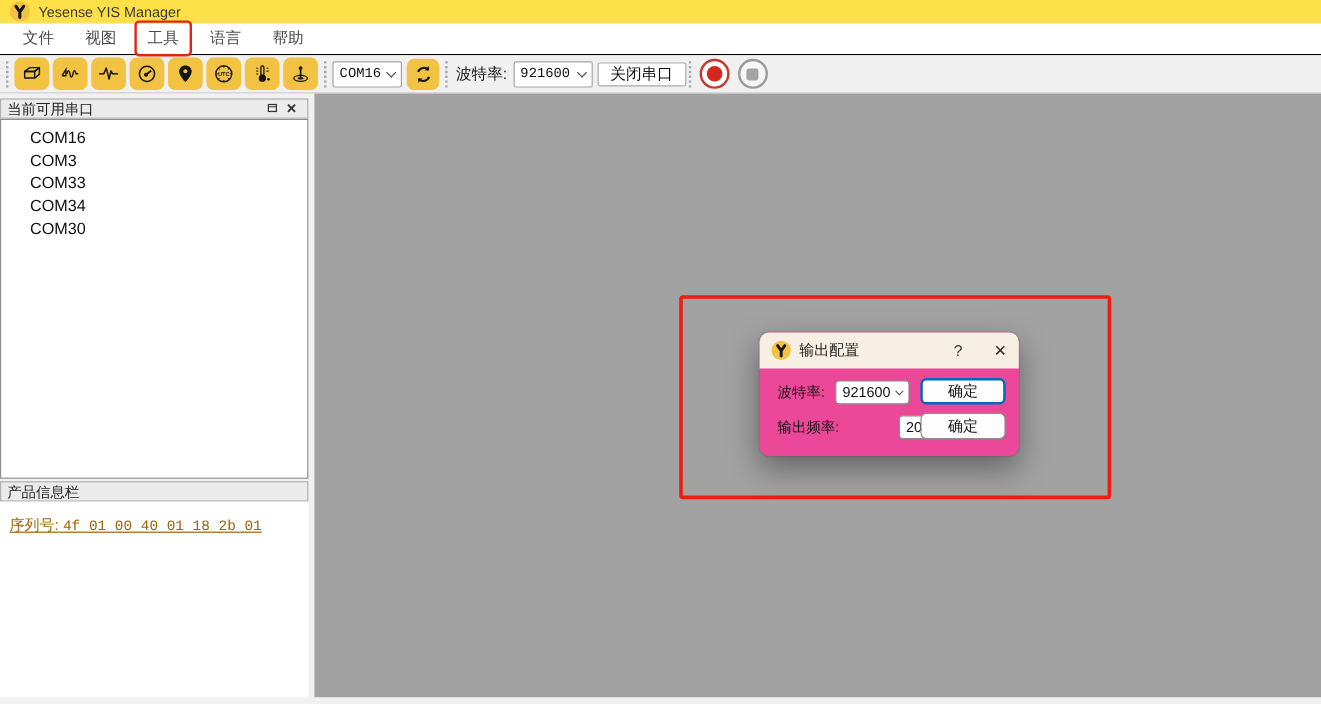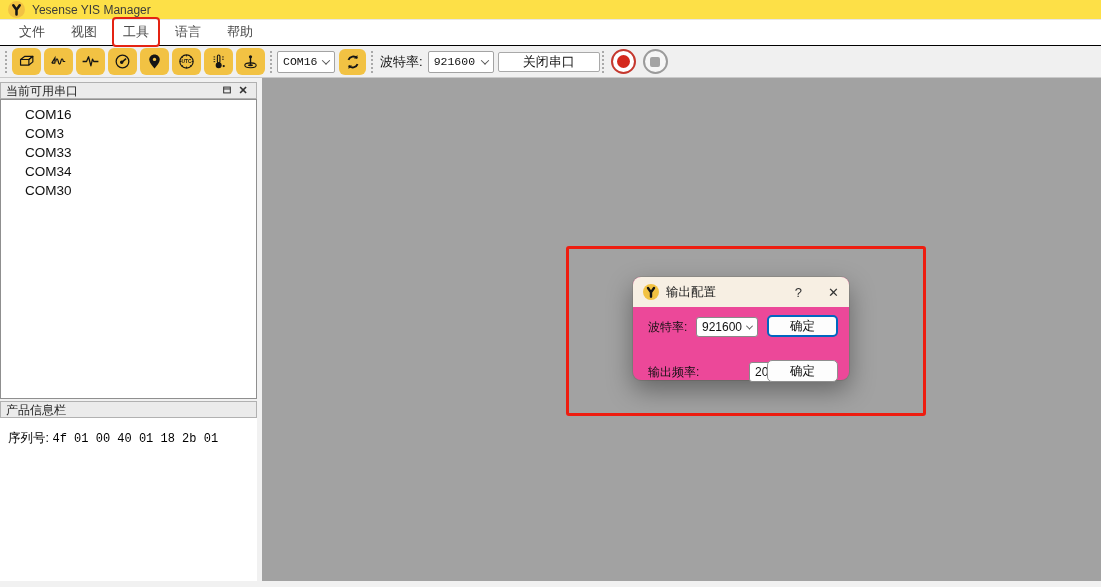--- a/index.html
+++ b/index.html
@@ -19,59 +19,59 @@
 
   
   .toolbar { height:32px; background:#f0f0f0; display:flex; align-items:center; padding-left:3px; border-bottom:1px solid #c9c9c9; }
   .tb-handle { height:22px; border-left:2px dotted #a9a9a9; margin:0 5px 0 2px; }
   .tb-icon-btn { width:29px; height:27px; border-radius:6px; background:#F2C243; display:flex; align-items:center; justify-content:center; margin-right:3px; }
   .tb-icon-btn svg { display:block; }
   .combo { background:#fff; border:1px solid #a3a3a3; border-radius:2px; height:22px; display:flex; align-items:center; justify-content:space-between; padding:0 5px; font-size:11.5px; color:#111; }
   .combo .chev { width:6px; height:6px; border-right:1.5px solid #555; border-bottom:1.5px solid #555; transform:rotate(45deg) translate(-1px,-1px); margin-left:5px; }
   .combo.mono { font-family:"Liberation Mono",monospace; }
   .tb-label { font-size:13px; color:#111; margin:0 5px 0 2px; }
-  .tb-btn { height:20px; background:#fff; border:1px solid #a9a9a9; border-radius:2px; font-size:13px; color:#111; display:flex; align-items:center; justify-content:center; padding:0 24px; margin-left:4px; }
+  .tb-btn { height:20px; background:#fff; border:1px solid #a9a9a9; border-radius:2px; font-size:13px; color:#111; display:flex; align-items:center; justify-content:center; padding:0 10px; margin-left:4px; }
   .rec-btn { width:25px; height:25px; border-radius:50%; border:2px solid #c5382e; background:#fff; display:flex; align-items:center; justify-content:center; margin-left:2px; }
   .rec-btn .dot { width:13px; height:13px; border-radius:50%; background:#d4281c; }
   .stop-btn { width:25px; height:25px; border-radius:50%; border:2px solid #9b9b9b; background:#f6f6f6; display:flex; align-items:center; justify-content:center; margin-left:7px; }
   .stop-btn .sq { width:10px; height:10px; border-radius:2px; background:#a3a3a3; }
 
   
   .content { display:flex; height:503px; }
   .dock { width:262px; background:#f1f1f1; position:relative; flex:0 0 auto; }
   .panel-header { position:absolute; left:0; width:257px; height:17px; background:#ebebeb; border:1px solid #b1b1b1; display:flex; align-items:flex-start; font-size:12px; color:#222; padding:0 5px; }
   .panel-header .spacer { flex:1; }
   .ph-btn { display:inline-flex; align-items:center; justify-content:center; width:16px; height:14px; color:#333; }
   .ph-btn svg { display:block; }
   .ph-close { font-size:11px; font-weight:bold; color:#333; }
   .ports-header { top:4px; }
   .ports-list { position:absolute; top:21px; left:0; width:257px; height:300px; background:#fff; border:1px solid #8f8f8f; padding-top:5px; }
   .port-item { height:19px; line-height:19px; padding-left:24px; font-size:13.5px; color:#111; }
   .info-header { top:323px; }
   .info-body { position:absolute; top:340px; left:0; width:257px; height:163px; background:#fff; }
-  .info-line { position:absolute; left:8px; white-space:nowrap; font-size:12.5px; color:#000000; }
+  .info-line { position:absolute; left:8px; white-space:nowrap; font-size:12.5px; color:#a16207;text-decoration:underline; }
   .info-line .lbl { font-family:"Liberation Sans",sans-serif; }
   .info-line .val { font-family:"Liberation Mono",monospace; font-size:12px; }
   .serial-line { top:12px; }
   .version-line { top:107px; }
 
   .main { flex:1; background:#a2a2a2; position:relative; }
 
   
   .annotation-rect { position:absolute; left:304px; top:168px; width:360px; height:170px; border:3px solid #ee1d10; border-radius:3px; pointer-events:none; }
 
   
   .dialog { position:absolute; left:371px; top:199px; width:216px; height:103px; background:#ec4899; border-radius:8px; box-shadow:0 10px 26px rgba(0,0,0,.38), 0 0 0 1px rgba(120,110,95,.25); }
   .dialog-titlebar { height:30px; background:#f7efe3; border-radius:8px 8px 0 0; display:flex; align-items:center; padding:0 10px; }
   .dialog-title { margin-left:7px; font-size:12.5px; color:#1d1d1d; }
   .dlg-help { margin-left:auto; margin-right:26px; font-size:13px; color:#333; }
   .dlg-close { font-size:13px; color:#333; }
   .dlg-row { position:absolute; left:0; height:22px; display:flex; align-items:center; padding-left:15px; }
   .dlg-row.r1 { top:39px; }
-  .dlg-row.r2 { top:84px;gap:44px; }
+  .dlg-row.r2 { top:68px;gap:44px; }
   .dlg-label { font-size:12px; color:#111; }
   .dlg-row.r1 .dlg-label { width:48px; }
   .dlg-row.r2 .dlg-label { width:57px; }
   .dlg-combo { height:20px; border:1px solid #8a8a8a; border-radius:3px; background:#fff; display:flex; align-items:center; justify-content:space-between; padding:0 5px; font-size:12px; color:#111; }
   .dlg-combo.w1 { width:62px; }
   .dlg-combo.w2 { width:53px; }
   .dlg-combo .chev { width:5px; height:5px; border-right:1.4px solid #555; border-bottom:1.4px solid #555; transform:rotate(45deg) translate(-1px,-1px); }
   .dlg-btn { position:absolute; left:134px; width:71px; height:22px; border-radius:5px; background:#fdfdfd; font-size:12.5px; color:#111; display:flex; align-items:center; justify-content:center; top:-1px; }
   .dlg-btn.primary { border:2px solid #0067C0; }
   .dlg-btn.secondary { border:1px solid #8f8f8f; }

